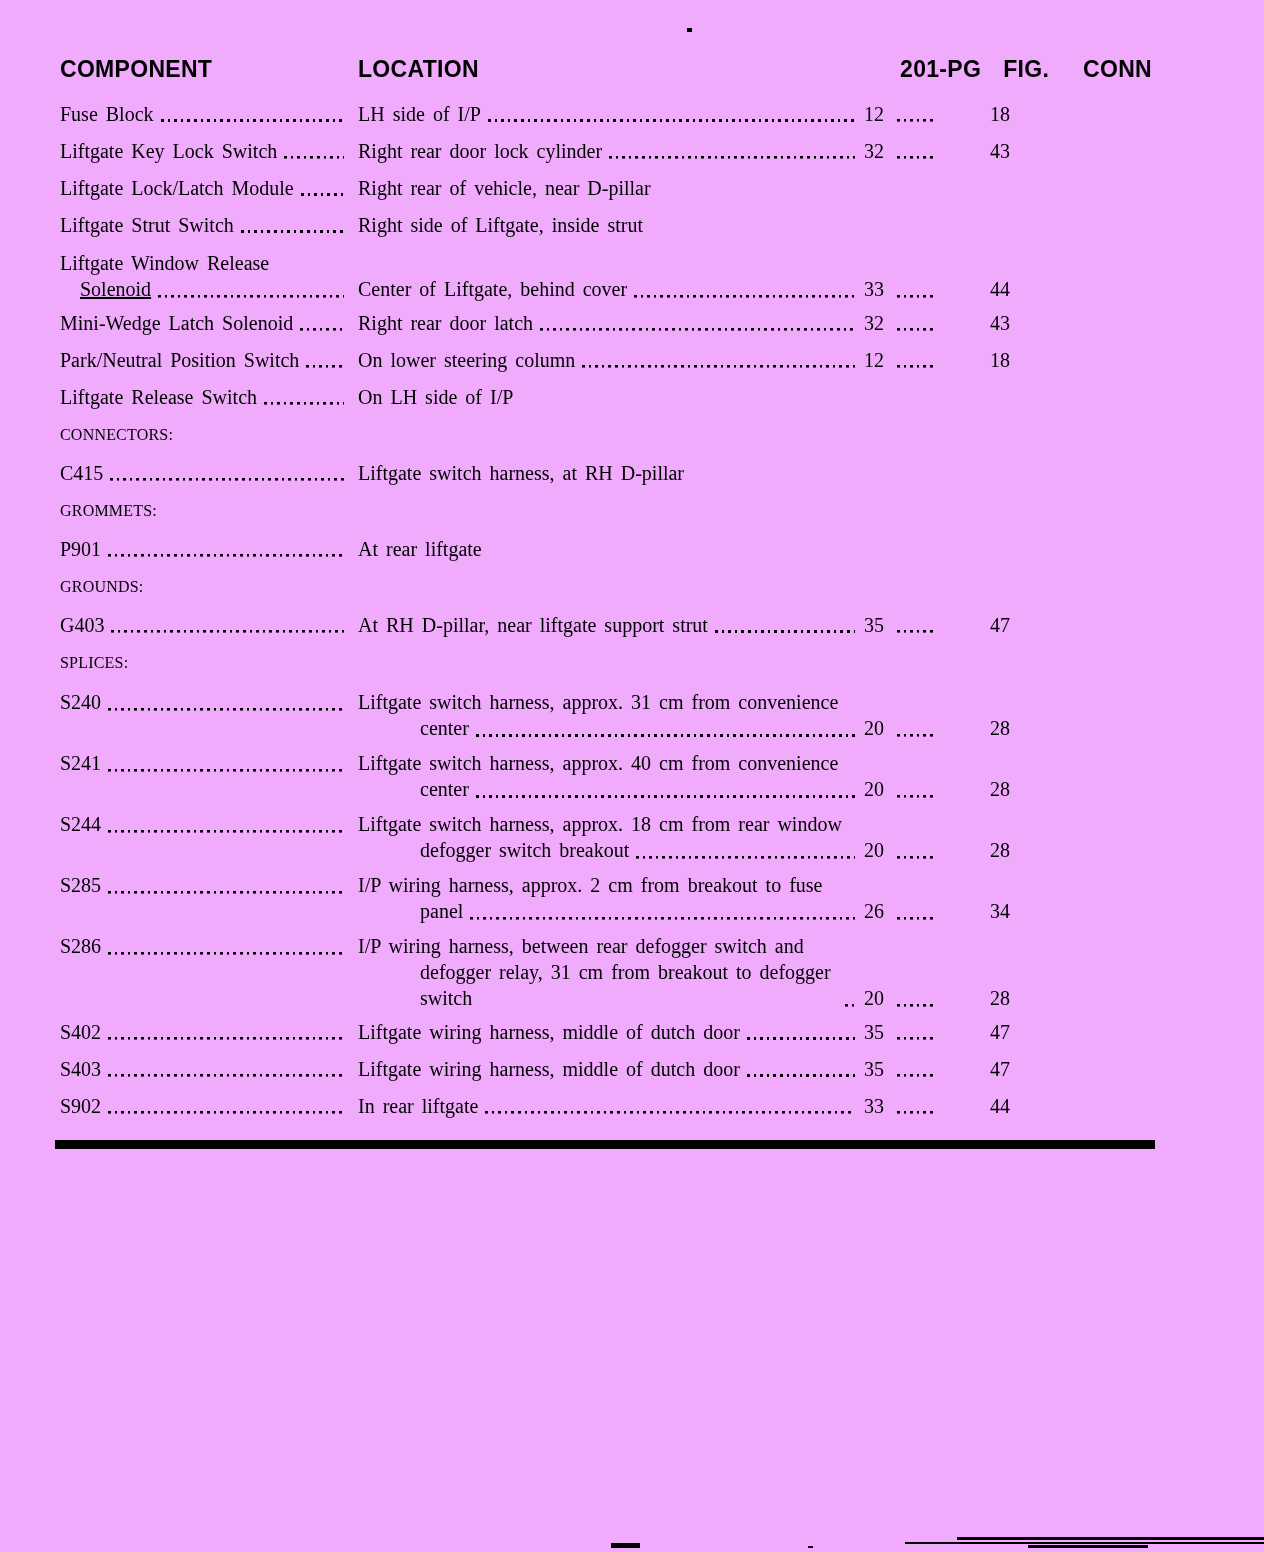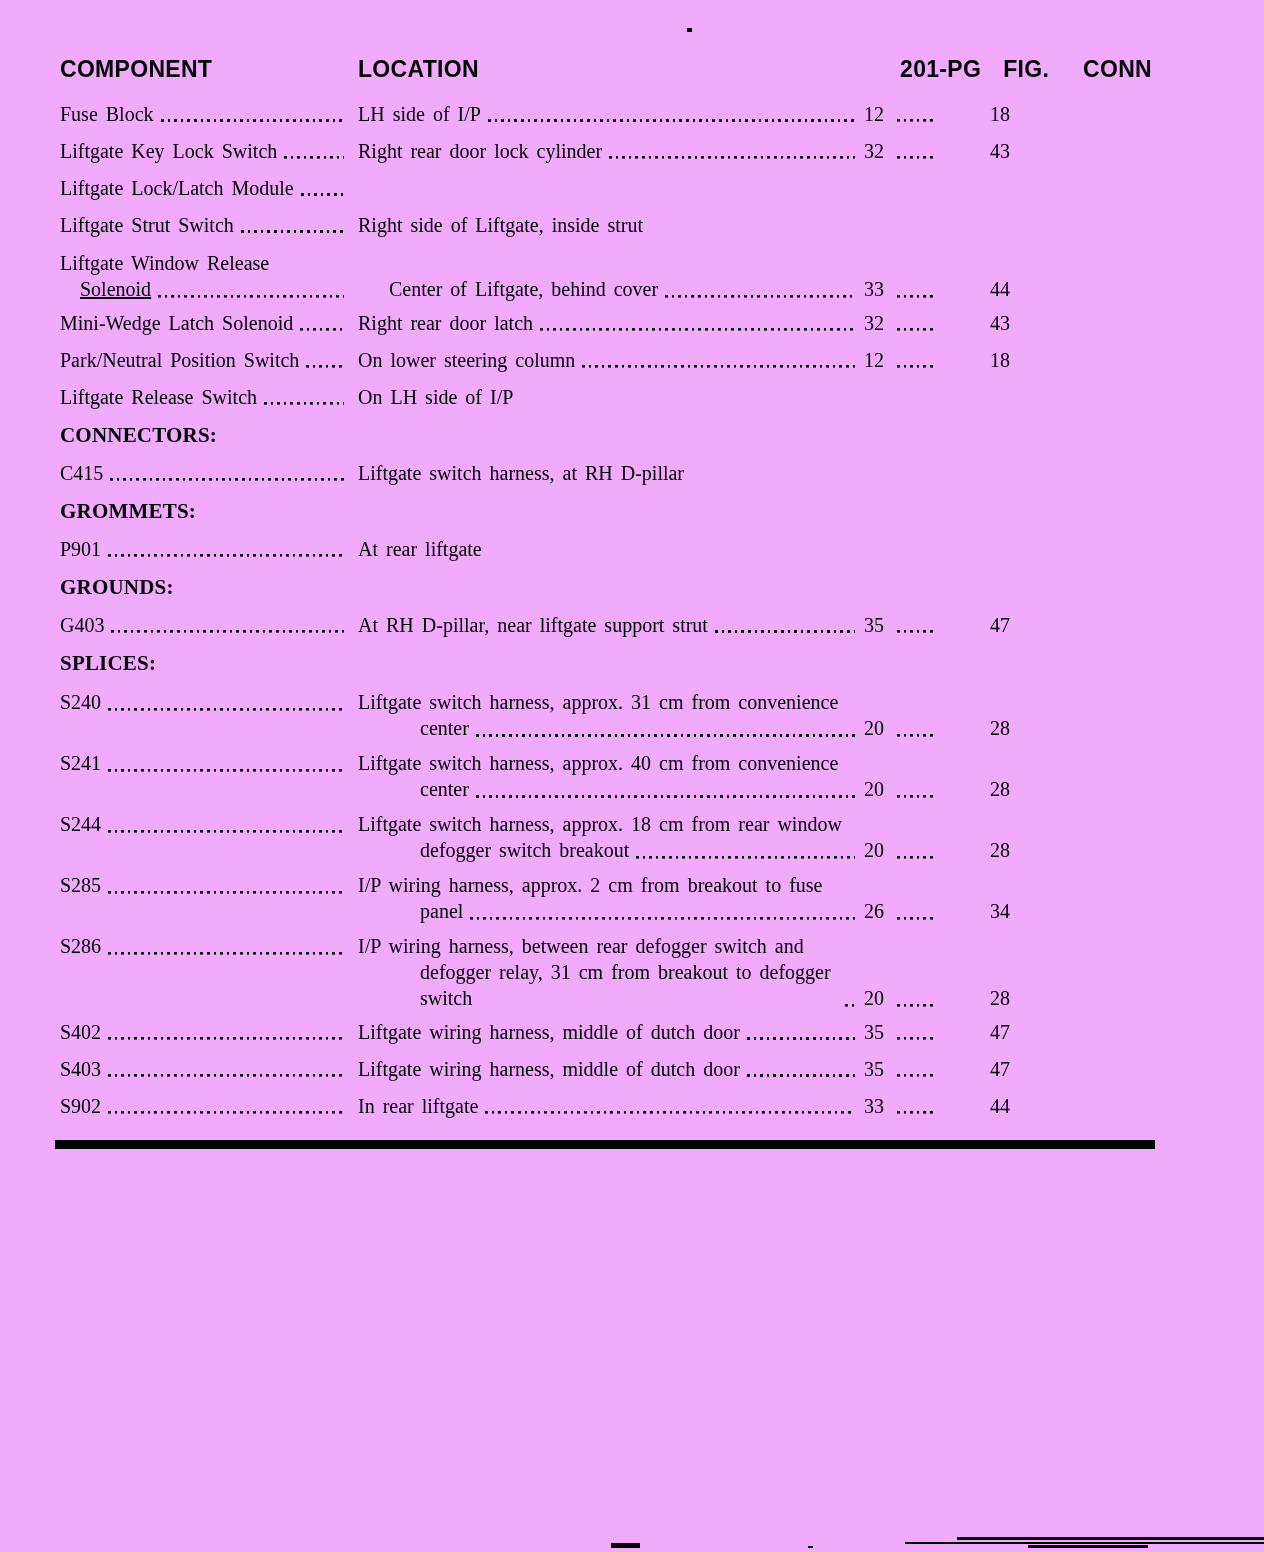--- a/index.html
+++ b/index.html
@@ -17,42 +17,42 @@
     font-size:23px;line-height:26px;letter-spacing:.3px;}
   .th-comp{width:298px;flex:none;}
   .th-loc{flex:1 1 auto;}
   .th-group{flex:none;display:flex;align-items:flex-end;}
   .th-pg{margin-right:22px;}
   .th-fig{margin-right:34px;}
 
   
   .row{display:flex;width:960px;font-size:20px;line-height:24px;margin-bottom:13px;word-spacing:3px;}
   .row.tall{line-height:26px;margin-bottom:9px;}
-  .row.bottom{align-items:flex-end;gap:31px;}
+  .row.bottom{align-items:flex-end;}
   .comp{width:298px;flex:none;}
   .comp-line{display:flex;align-items:flex-end;}
   .comp-line .txt{flex:none;white-space:nowrap;}
   .comp-indent{padding-left:20px;text-decoration:underline;}
   .loc{flex:1 1 auto;min-width:0;}
   .loc-line{display:flex;align-items:flex-end;}
   .loc-line .txt{flex:0 1 auto;}
   .loc-indent{padding-left:62px;}
 
   .leader{flex:1 1 auto;min-width:10px;height:3px;align-self:flex-end;
     margin:0 14px 4px 7px;
     background-image:repeating-linear-gradient(to right,#000 0 2.6px,transparent 2.6px 6.6px);
     background-repeat:repeat-x;background-position:left bottom;background-size:auto 2.6px;}
   .leader.in-loc{margin-right:9px;}
   .leader-sm{flex:none;width:38px;height:3px;align-self:flex-end;margin:0 7px 4px 5px;
     background-image:repeating-linear-gradient(to right,#000 0 2.6px,transparent 2.6px 6.6px);
     background-repeat:repeat-x;background-position:left bottom;background-size:auto 2.6px;}
   .pg{flex:none;min-width:28px;}
   .conn{flex:none;min-width:30px;margin-left:48px;}
 
-  .section{font-weight:bold;font-size:21px;line-height:26px;margin-bottom:13px;letter-spacing:.2px;}
+  .section{font-weight:normal;font-size:16px;line-height:26px;margin-bottom:13px;letter-spacing:.2px;}
 
   .rule{width:1100px;height:9px;background:#000;margin-left:-5px;margin-top:22px;}
 
   
   .speck-top{position:absolute;left:687px;top:28px;width:5px;height:4px;background:#000;}
   .dash-bottom{position:absolute;left:611px;top:1543px;width:29px;height:5px;background:#000;}
   .line-bottom-a{position:absolute;left:905px;top:1542px;width:359px;height:2px;background:#000;}
   .line-bottom-b{position:absolute;left:957px;top:1537px;width:307px;height:3px;background:#000;}
   .line-bottom-c{position:absolute;left:1028px;top:1545px;width:120px;height:3px;background:#000;}
   .speck-bl{position:absolute;left:808px;top:1546px;width:5px;height:2px;background:#000;}
@@ -108,20 +108,25 @@
             </div>
           </div>
         </div>
         <div class="row">
           <div class="comp">
             <div class="comp-line">
               <span class="txt">Liftgate Lock/Latch Module</span>
               <div class="leader"></div>
             </div>
           </div>
+          <div class="loc">
+            <div class="loc-line">
+              <span class="txt">Right rear of vehicle, near D-pillar</span>
+            </div>
+          </div>
         </div>
         <div class="row">
           <div class="comp">
             <div class="comp-line">
               <span class="txt">Liftgate Strut Switch</span>
               <div class="leader"></div>
             </div>
           </div>
           <div class="loc">
             <div class="loc-line">

